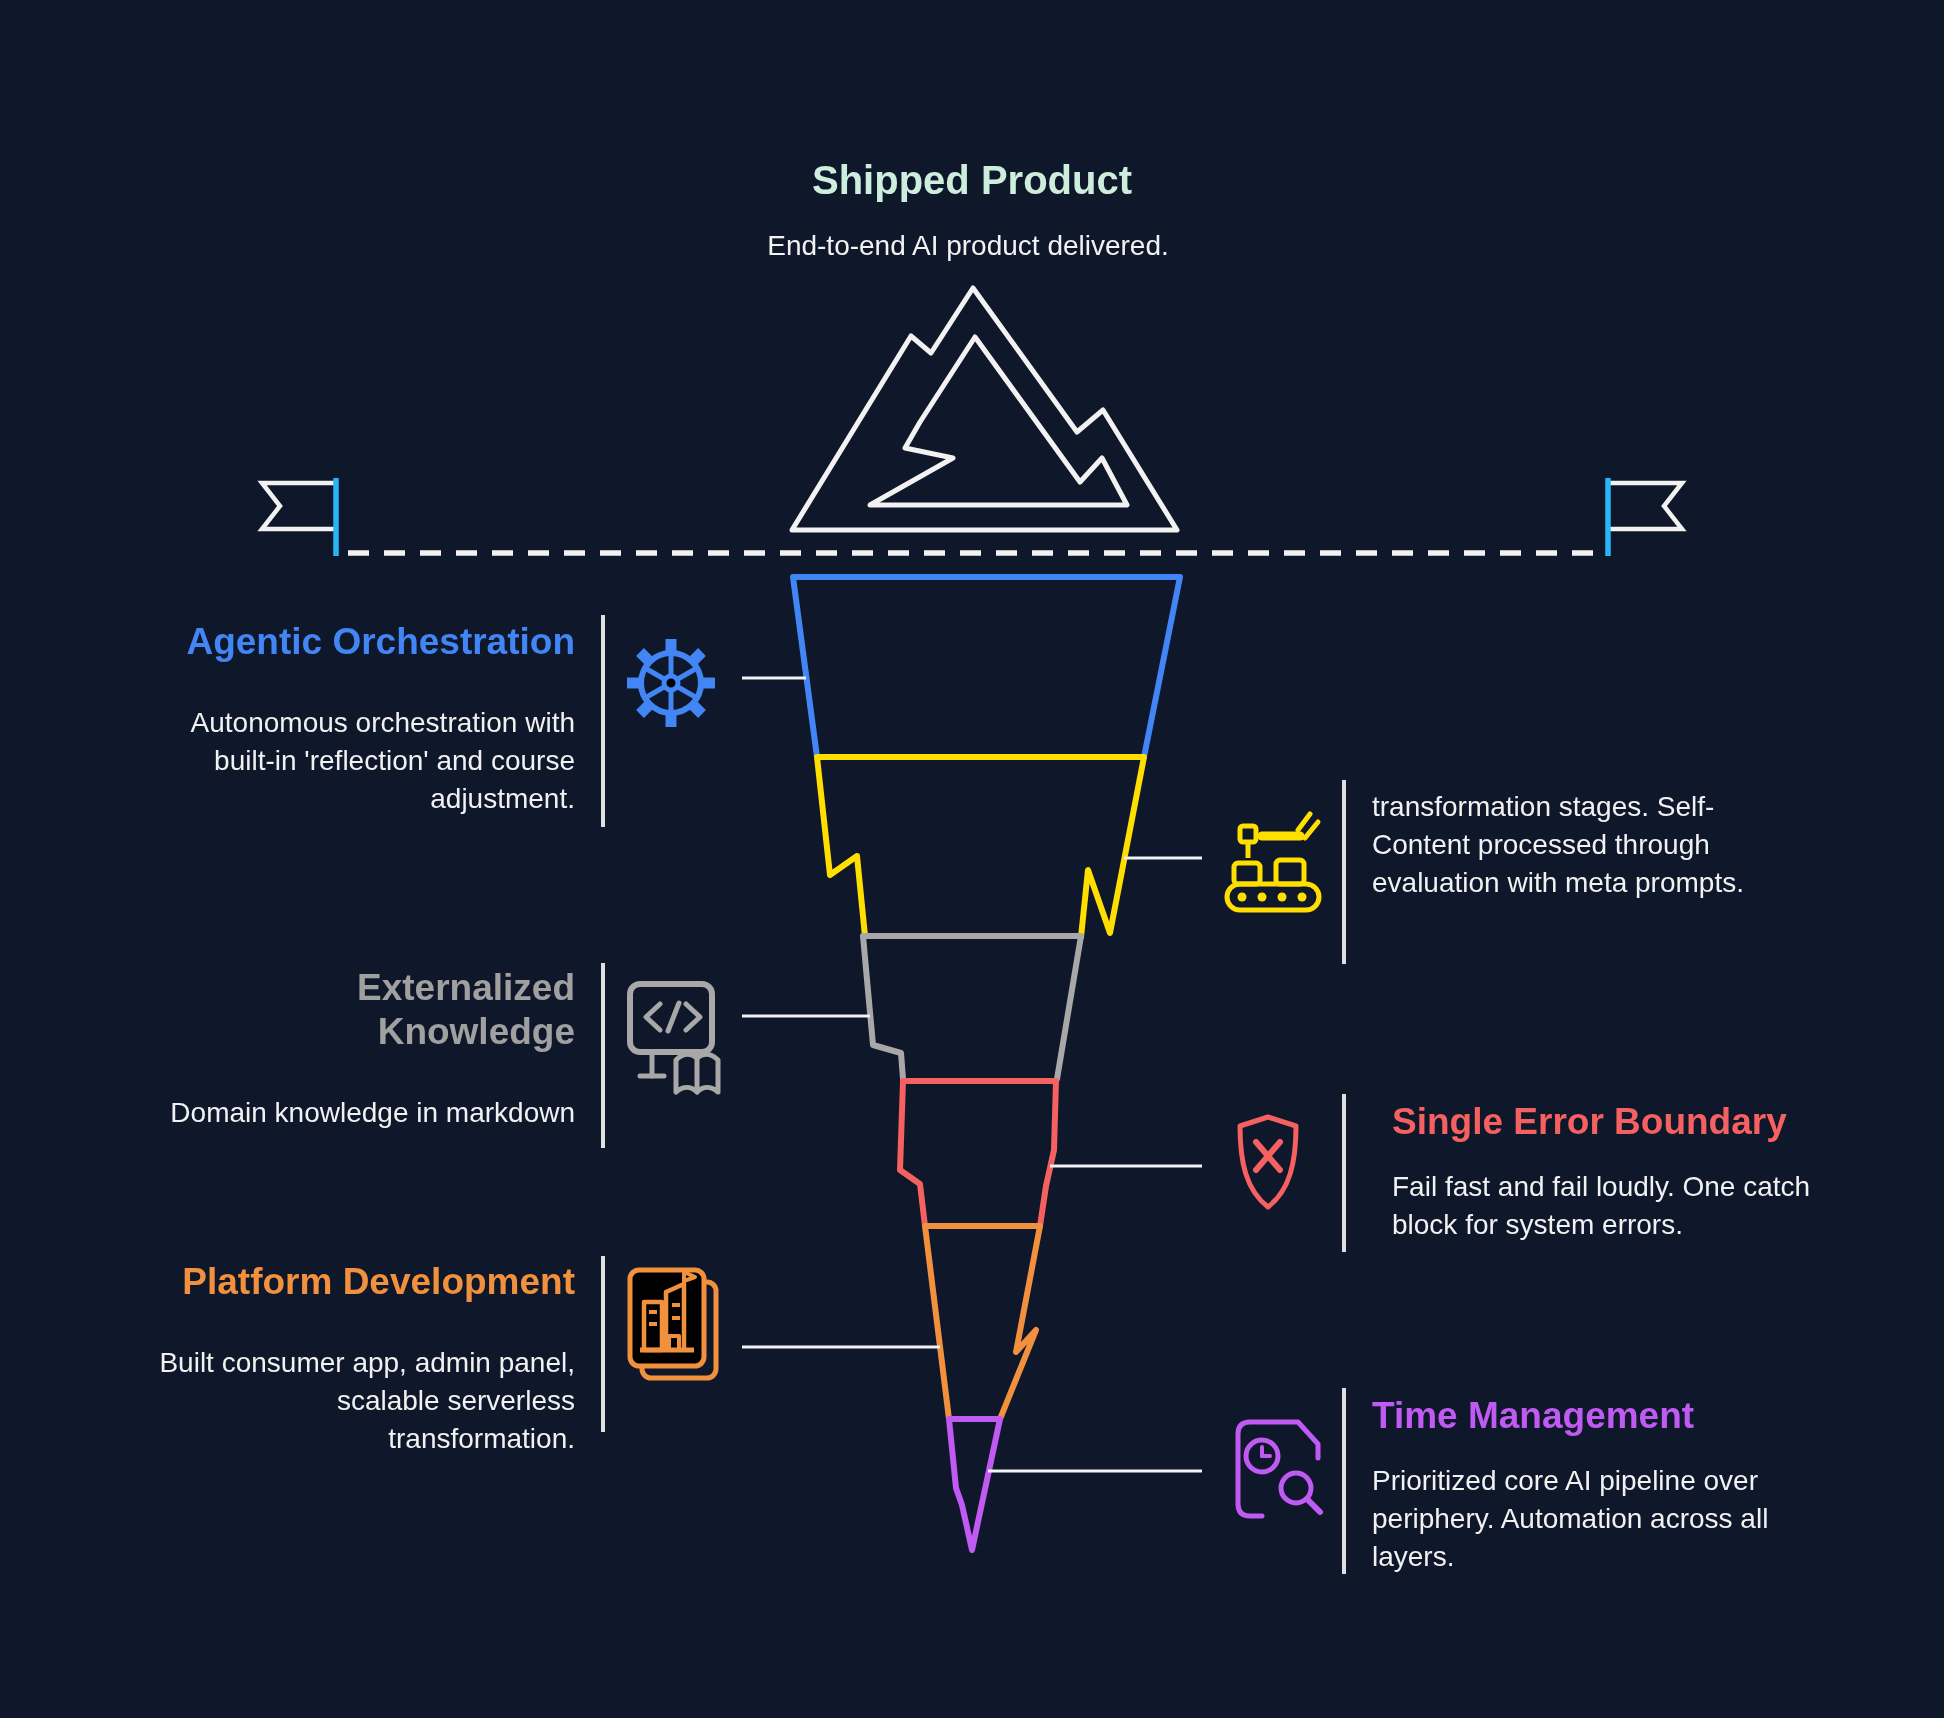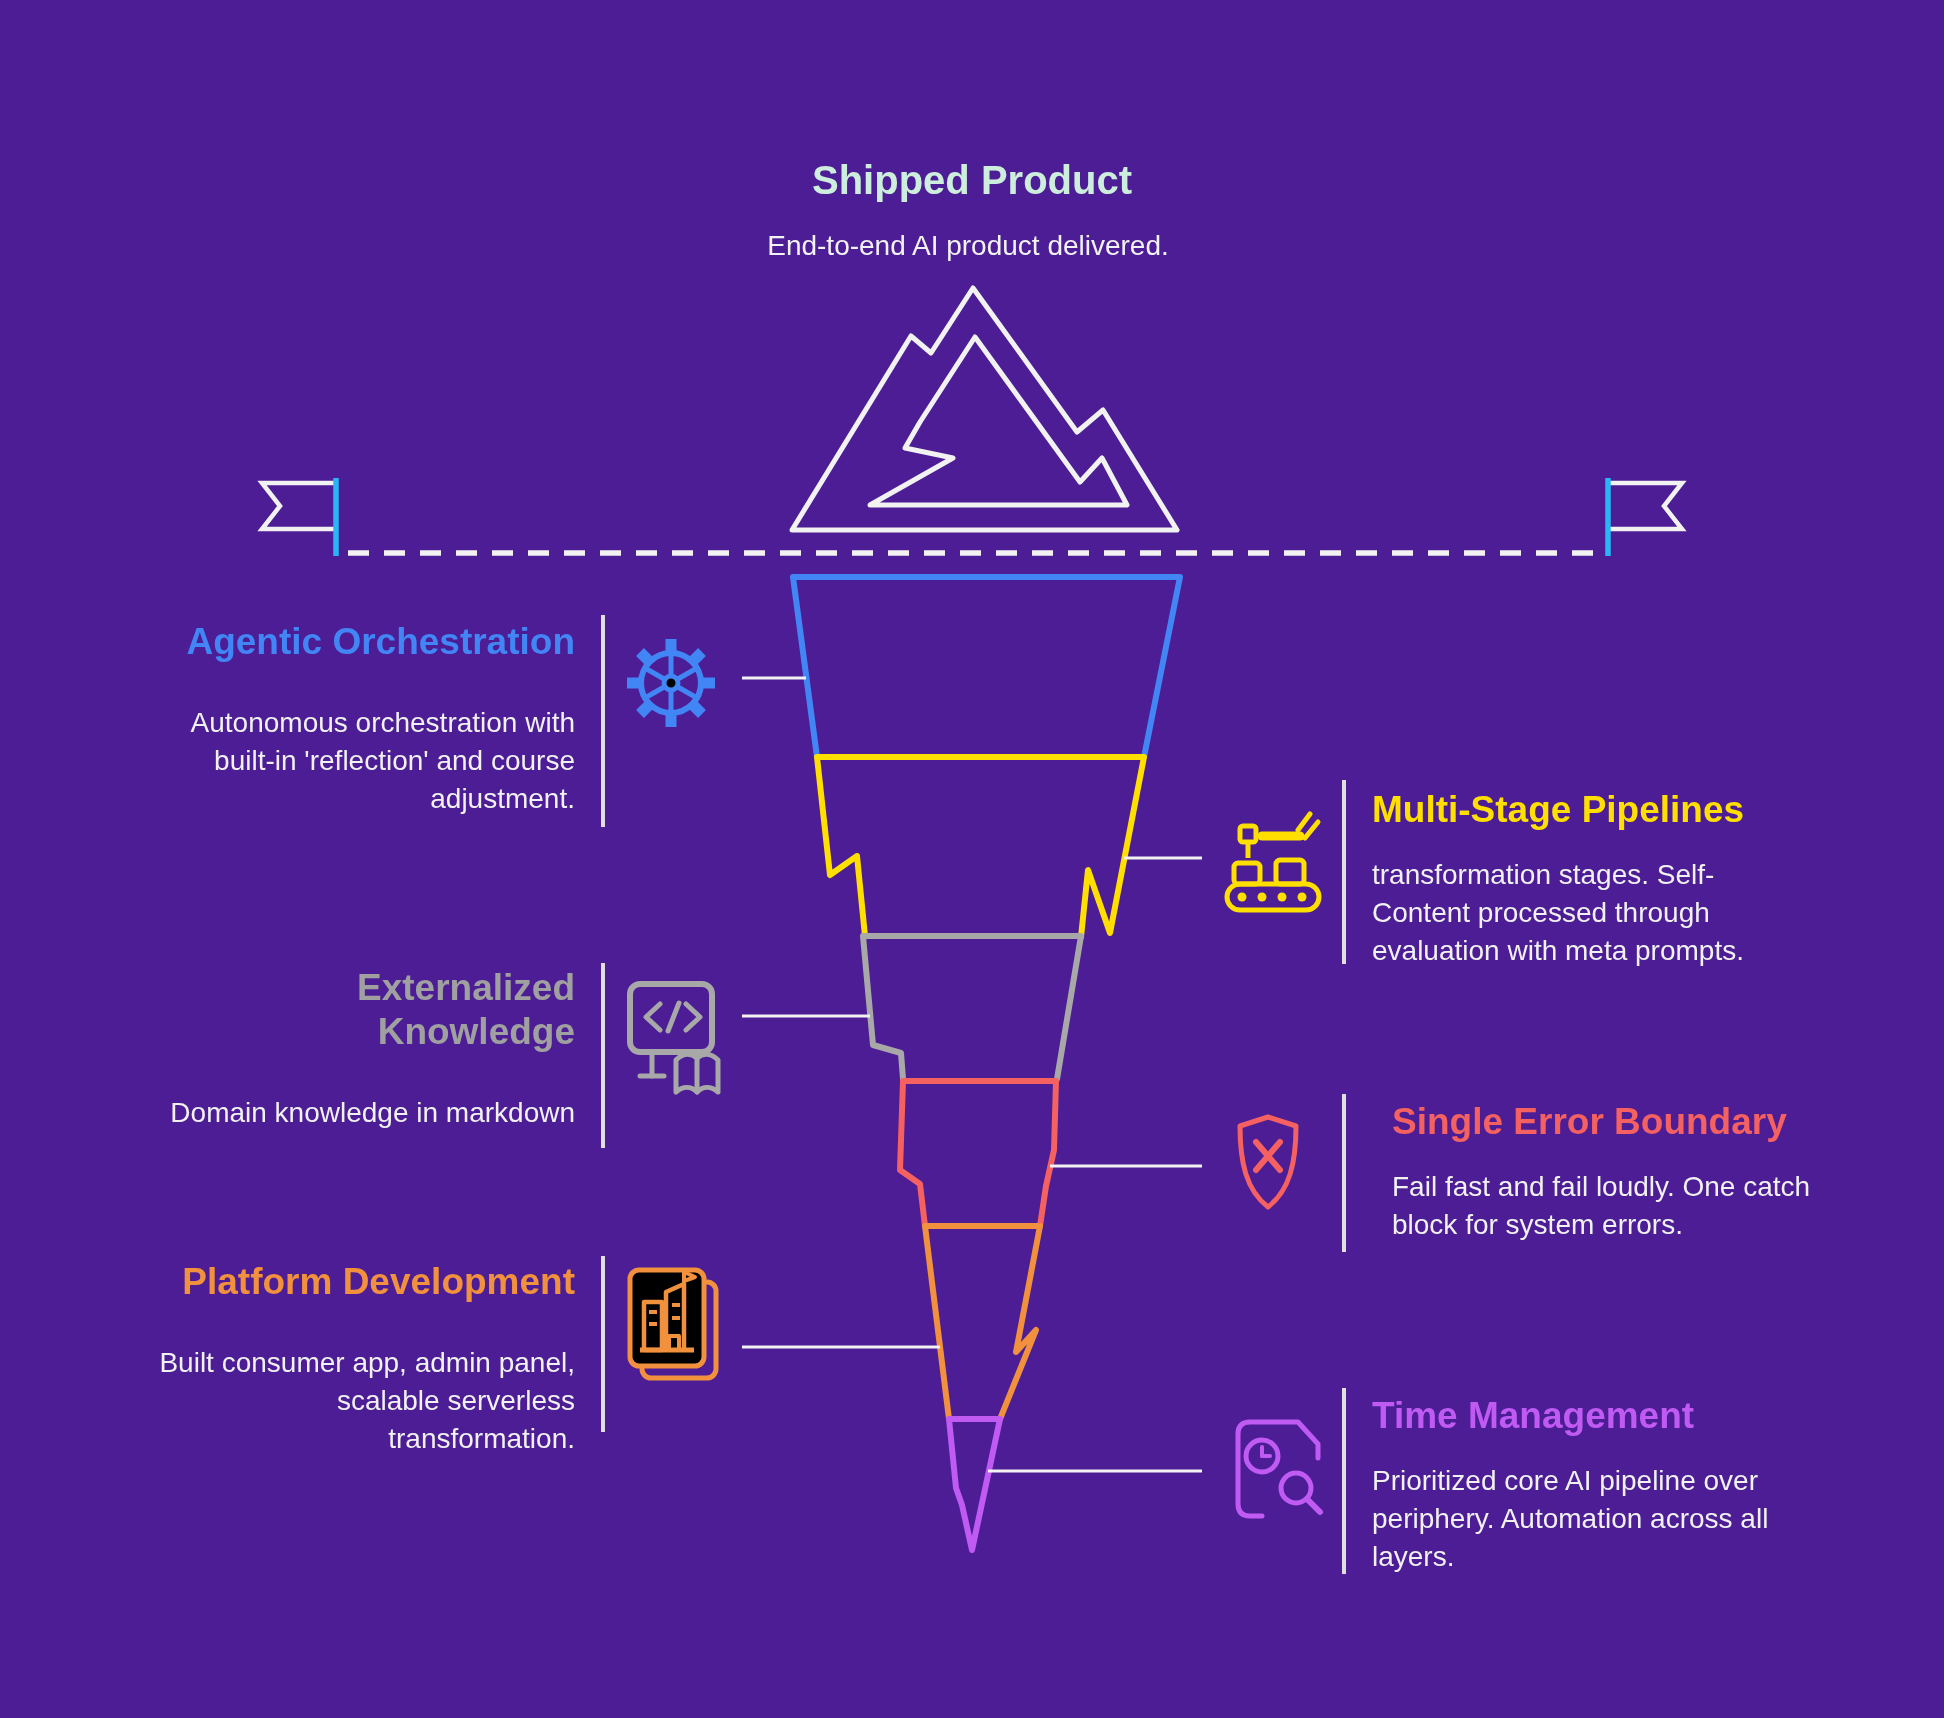--- a/index.html
+++ b/index.html
@@ -1,16 +1,16 @@
 <!DOCTYPE html>
 <html><head>
 <meta charset="utf-8">
 <style>
   html,body{margin:0;padding:0;background:#000;}
-  .canvas{position:relative;width:1944px;height:1718px;background:#4c1d95;overflow:hidden;
+  .canvas{position:relative;width:1944px;height:1718px;background:#0f172a;overflow:hidden;
           font-family:"Liberation Sans",sans-serif;}
   .art{position:absolute;left:0;top:0;}
   .hdr-title{position:absolute;left:0;right:0;top:156px;text-align:center;
              font-size:40px;line-height:48px;font-weight:bold;color:#cdeedd;}
   .hdr-sub{position:absolute;left:0;right:8px;top:228px;text-align:center;
            font-size:28px;line-height:36px;color:#f2f2f2;}
   .sec{position:absolute;}
   .sec.left{width:420px;text-align:right;}
   .sec.right{width:430px;text-align:left;}
   .sec-title{font-size:37px;line-height:44px;font-weight:bold;margin:0 0 24px 0;}
@@ -153,21 +153,20 @@
   <div class="sec left" style="left:155px;top:620px;">
     <div class="sec-title c-blue">Agentic Orchestration</div>
     <div class="sec-desc">
       <div>Autonomous orchestration with</div>
       <div>built-in 'reflection' and course</div>
       <div>adjustment.</div>
     </div>
   </div>
 
   <div class="sec right" style="left:1372px;top:788px;">
-    <div class="sec-title c-yellow">Multi-Stage Pipelines</div>
     <div class="sec-desc">
       <div>transformation stages. Self-</div>
       <div>Content processed through</div>
       <div>evaluation with meta prompts.</div>
     </div>
   </div>
 
   <div class="sec left" style="left:155px;top:966px;">
     <div class="sec-title c-gray">Externalized Knowledge</div>
     <div class="sec-desc">

